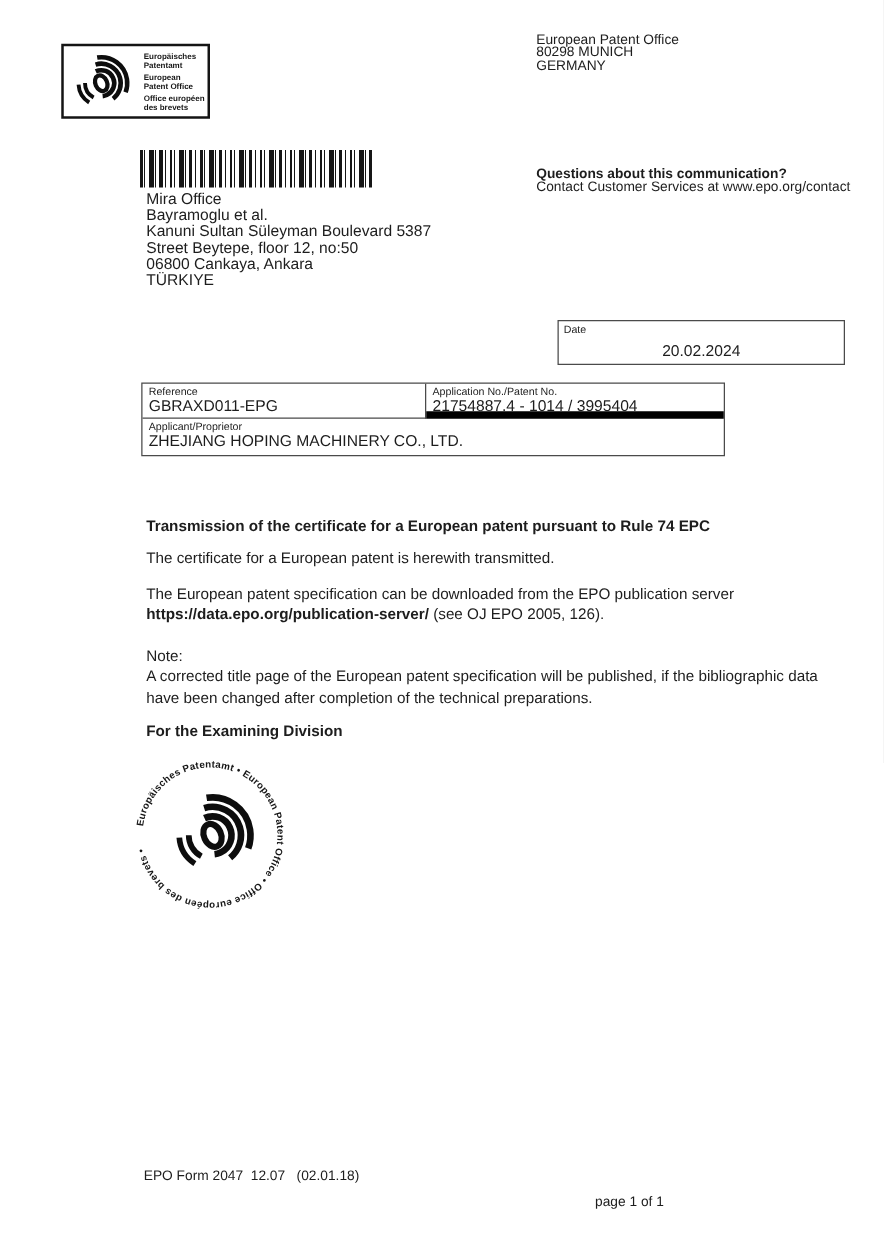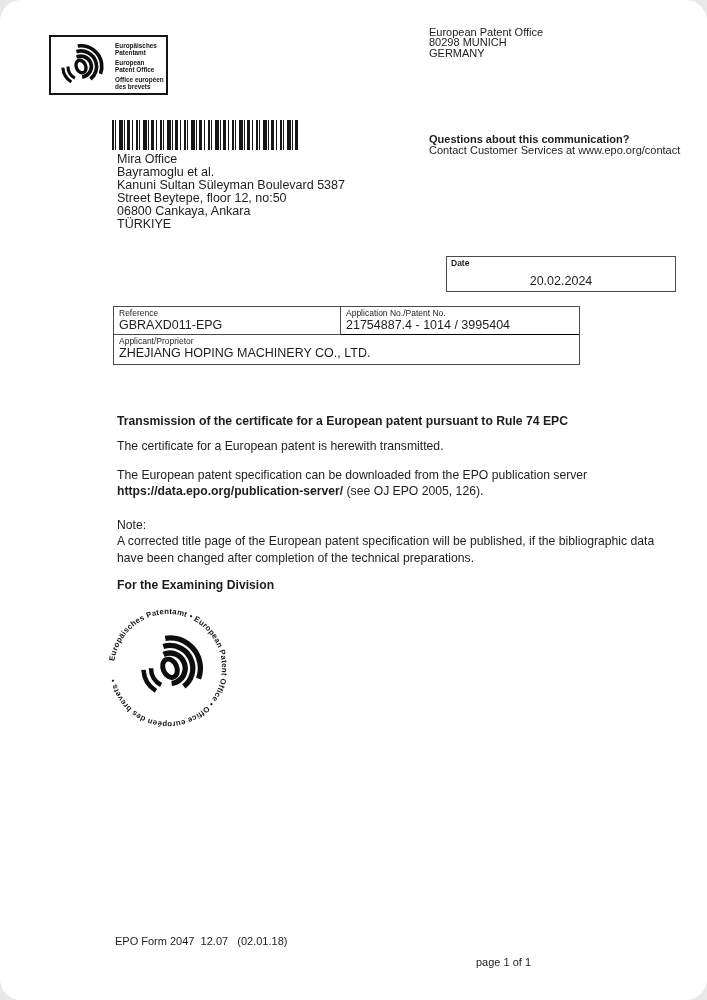--- a/index.html
+++ b/index.html
@@ -1,20 +1,20 @@
 <!DOCTYPE html>
 <html><head>
 <meta charset="utf-8">
 <style>
   * { margin: 0; padding: 0; box-sizing: border-box; }
   html, body { background: #e8e8e8; }
   body { font-family: "Liberation Sans", "DejaVu Sans", sans-serif; color: #1d1d1d; }
   .page {
     position: relative; width: 707px; height: 1000px; margin: 0 auto;
-    background: #ffffff; overflow: hidden; border-radius: 21px;
+    background: #ffffff; overflow: hidden;
   }
 
   
   .logo-box {
     position: absolute; left: 49px; top: 35px; width: 119px; height: 60px;
     border: 2px solid #141414; display: flex; align-items: center; background: #fff;
   }
   .logo-swirl { width: 52px; height: 52px; margin-left: 4px; flex: 0 0 auto; }
   .logo-names { margin-left: 8px; padding-top: 1px; }
   .logo-name-line { font-size: 6.4px; line-height: 7px; font-weight: 700; color: #161616; white-space: nowrap; }
@@ -36,32 +36,32 @@
       #161616 15px, #161616 18px, #ffffff 18px, #ffffff 20px,
       #161616 20px, #161616 21px, #ffffff 21px, #ffffff 24px);
   }
   .recipient { position: absolute; left: 117px; top: 153px; font-size: 12.5px; line-height: 13.1px; }
 
   
   .date-box {
     position: absolute; left: 446px; top: 256px; width: 230px; height: 36px;
     border: 1px solid #4a4a4a;
   }
-  .date-label { position: absolute; left: 4px; top: 1px; font-size: 8.5px; font-weight: bold; }
+  .date-label { position: absolute; left: 4px; top: 1px; font-size: 8.5px; }
   .date-value { text-align: center; margin-top: 17px; font-size: 12.5px; }
 
   
   .ref-table {
     position: absolute; left: 113px; top: 306px; width: 467px;
     border: 1px solid #4a4a4a; display: grid;
     grid-template-columns: 227px 1fr; grid-template-rows: 28px 29px;
   }
   .cell { padding: 1px 5px; overflow: hidden; }
   .cell-ref { border-right: 1px solid #4a4a4a; border-bottom: 1px solid #4a4a4a; }
-  .cell-app { border-bottom: 1px solid #000000; }
+  .cell-app { border-bottom: 6px solid #000000; }
   .cell-applicant { grid-column: 1 / span 2; }
   .cell-label { font-size: 8.5px; line-height: 10px; }
   .cell-value { font-size: 12.5px; line-height: 14px; white-space: nowrap; }
 
   
   .body-block { position: absolute; left: 117px; width: 575px; font-size: 12.2px; line-height: 16.3px; }
   .b-title { top: 413px; font-weight: 700; }
   .b-p1 { top: 438px; }
   .b-p2 { top: 467px; }
   .b-note { top: 517px; }

